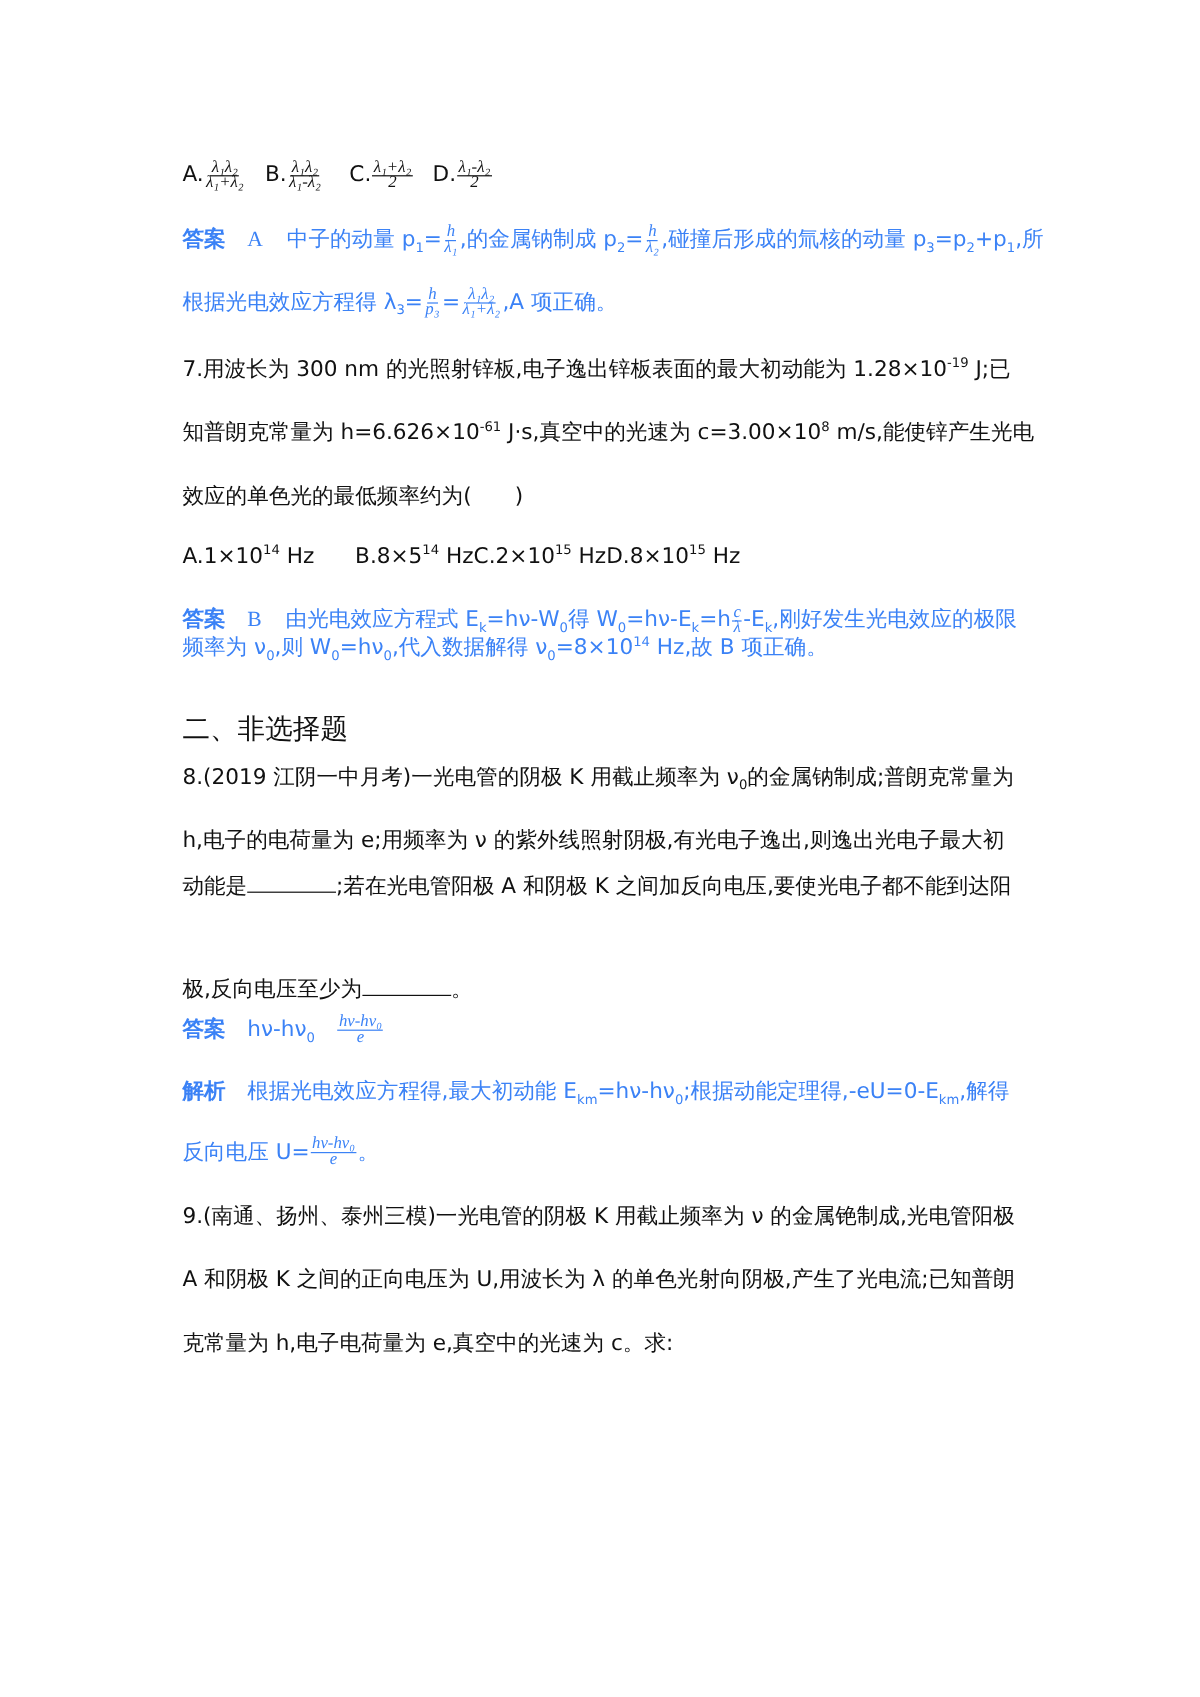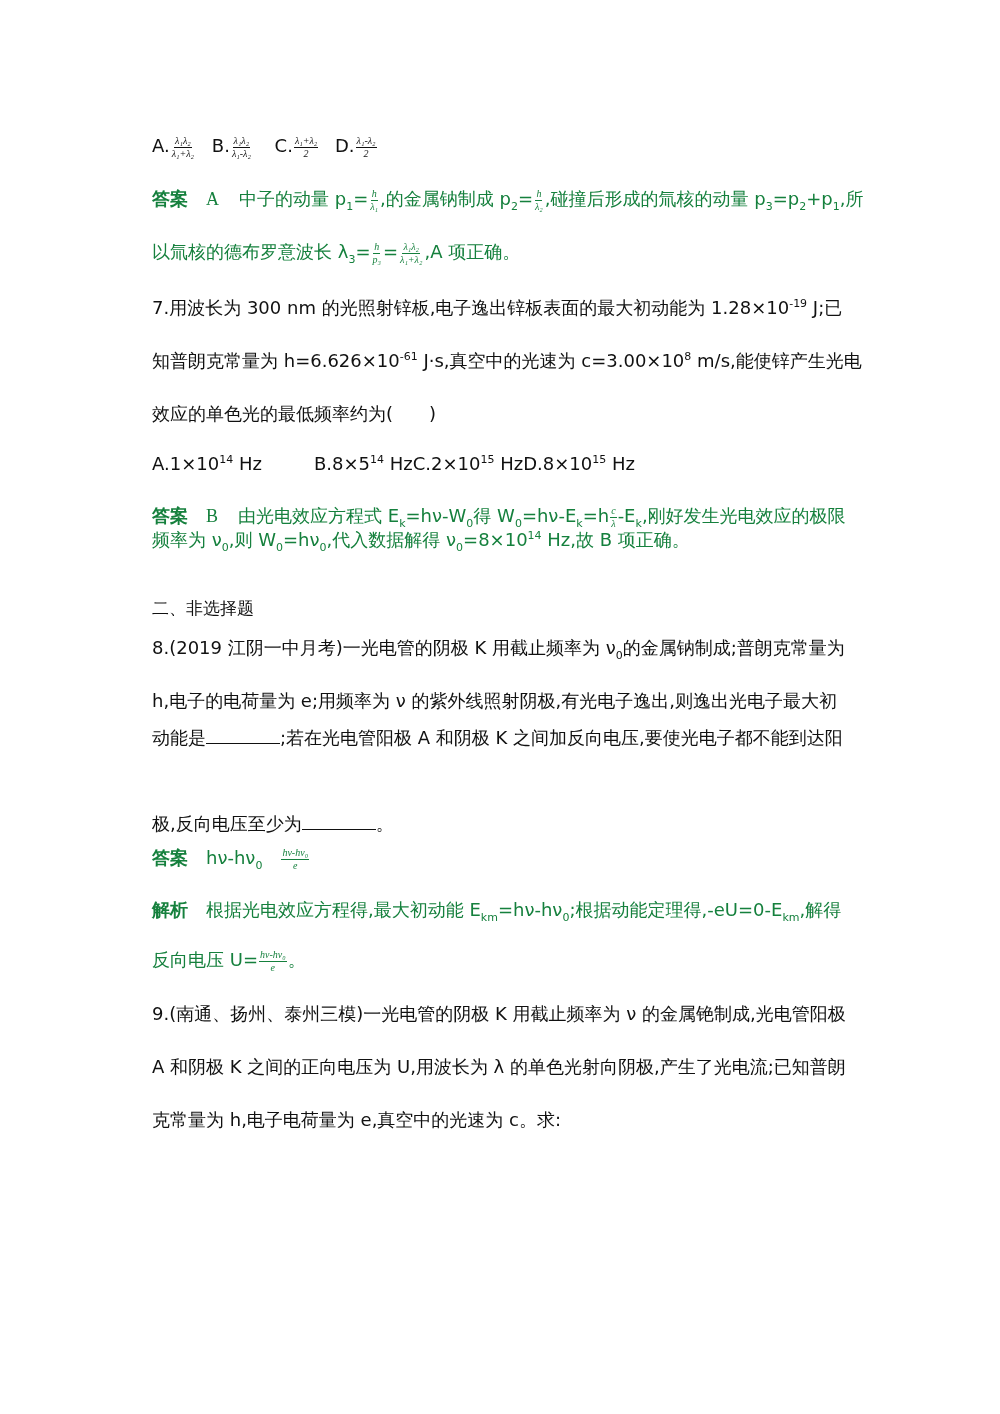--- a/index.html
+++ b/index.html
@@ -1,29 +1,29 @@
 <!DOCTYPE html>
 <html><head>
   <meta charset="utf-8">
   <style>
     html, body { margin: 0; padding: 0; background: #ffffff; }
     body { width: 1000px; height: 1414px; position: relative; overflow: hidden;
       font-family: "DejaVu Sans", "Liberation Sans", sans-serif; color: #111; }
     .line { position: absolute; left: 152px; white-space: nowrap; font-size: 18px; line-height: 24px; }
-    .red { color: #15803d; }
+    .red { color: #3b82f6; }
     .lbl { font-weight: bold; margin-right: 18px; }
     .ans { font-family: "Liberation Serif", serif; margin-right: 20px; }
     sub, sup { font-size: 11px; line-height: 0; }
     .frac { display: inline-flex; flex-direction: column; align-items: center; vertical-align: middle;
-      font-family: "Liberation Serif", serif; font-style: italic; font-size: 10px; line-height: 12px; margin: 0 1px; }
+      font-family: "Liberation Serif", serif; font-style: italic; font-size: 14px; line-height: 12px; margin: 0 1px; }
     .frac .num { border-bottom: 1px solid currentColor; padding: 0 1px; }
     .frac .den { padding: 0 1px; }
     .blank { display: inline-block; width: 74px; border-bottom: 1px solid #111; height: 18px; vertical-align: baseline; }
     .opt { margin-right: 10px; }
-    .sectitle { font-family: "DejaVu Serif", serif; font-size: 17px; }
+    .sectitle { font-family: "DejaVu Serif", serif; font-size: 23px; }
   </style>
 </head>
 <body>
 
 <div class="line" style="top:134px;">
   <span class="opt">
     <span>A.</span><span class="frac">
         <span class="num">λ₁λ₂</span>
         <span class="den">λ₁+λ₂</span>
       </span>
@@ -51,40 +51,40 @@
 <div class="line red" style="top:187px;">
   <span class="lbl">答案</span><span class="ans">A</span><span>中子的动量 p</span><sub>1</sub><span>=</span><span class="frac">
       <span class="num">h</span>
       <span class="den">λ₁</span>
     </span><span>,的金属钠制成 p</span><sub>2</sub><span>=</span><span class="frac">
       <span class="num">h</span>
       <span class="den">λ₂</span>
     </span><span>,碰撞后形成的氚核的动量 p</span><sub>3</sub><span>=p</span><sub>2</sub><span>+p</span><sub>1</sub><span>,所</span>
 </div>
 <div class="line red" style="top:240px;">
-  <span>以氚核的德布罗意波长 λ</span><sub>3</sub><span>=</span><span class="frac">
+  <span>根据光电效应方程得 λ</span><sub>3</sub><span>=</span><span class="frac">
       <span class="num">h</span>
       <span class="den">p₃</span>
     </span><span>=</span><span class="frac">
       <span class="num">λ₁λ₂</span>
       <span class="den">λ₁+λ₂</span>
     </span><span>,A 项正确。</span>
 </div>
 
 <div class="line" style="top:296px;">
   <span>7.用波长为 300 nm 的光照射锌板,电子逸出锌板表面的最大初动能为 1.28×10</span><sup>-19</sup><span> J;已</span>
 </div>
 <div class="line" style="top:349px;">
   <span>知普朗克常量为 h=6.626×10</span><sup>-61</sup><span> J·s,真空中的光速为 c=3.00×10</span><sup>8</sup><span> m/s,能使锌产生光电</span>
 </div>
 <div class="line" style="top:402px;">
   <span>效应的单色光的最低频率约为(　　)</span>
 </div>
 <div class="line" style="top:452px;">
-  <span style="margin-right:52px;"><span>A.1×10</span><sup>14</sup><span> Hz</span></span><span><span>B.8×5</span><sup>14</sup><span> Hz</span></span><span><span>C.2×10</span><sup>15</sup><span> Hz</span></span><span><span>D.8×10</span><sup>15</sup><span> Hz</span></span>
+  <span style="margin-right:34px;"><span>A.1×10</span><sup>14</sup><span> Hz</span></span><span><span>B.8×5</span><sup>14</sup><span> Hz</span></span><span><span>C.2×10</span><sup>15</sup><span> Hz</span></span><span><span>D.8×10</span><sup>15</sup><span> Hz</span></span>
 </div>
 
 <div class="line red" style="top:504px;">
   <span class="lbl">答案</span><span class="ans">B</span><span>由光电效应方程式 E</span><sub>k</sub><span>=hν-W</span><sub>0</sub><span>得 W</span><sub>0</sub><span>=hν-E</span><sub>k</sub><span>=h</span><span class="frac">
       <span class="num">c</span>
       <span class="den">λ</span>
     </span><span>-E</span><sub>k</sub><span>,刚好发生光电效应的极限</span>
 </div>
 <div class="line red" style="top:528px;">
   <span>频率为 ν</span><sub>0</sub><span>,则 W</span><sub>0</sub><span>=hν</span><sub>0</sub><span>,代入数据解得 ν</span><sub>0</sub><span>=8×10</span><sup>14</sup><span> Hz,故 B 项正确。</span>

